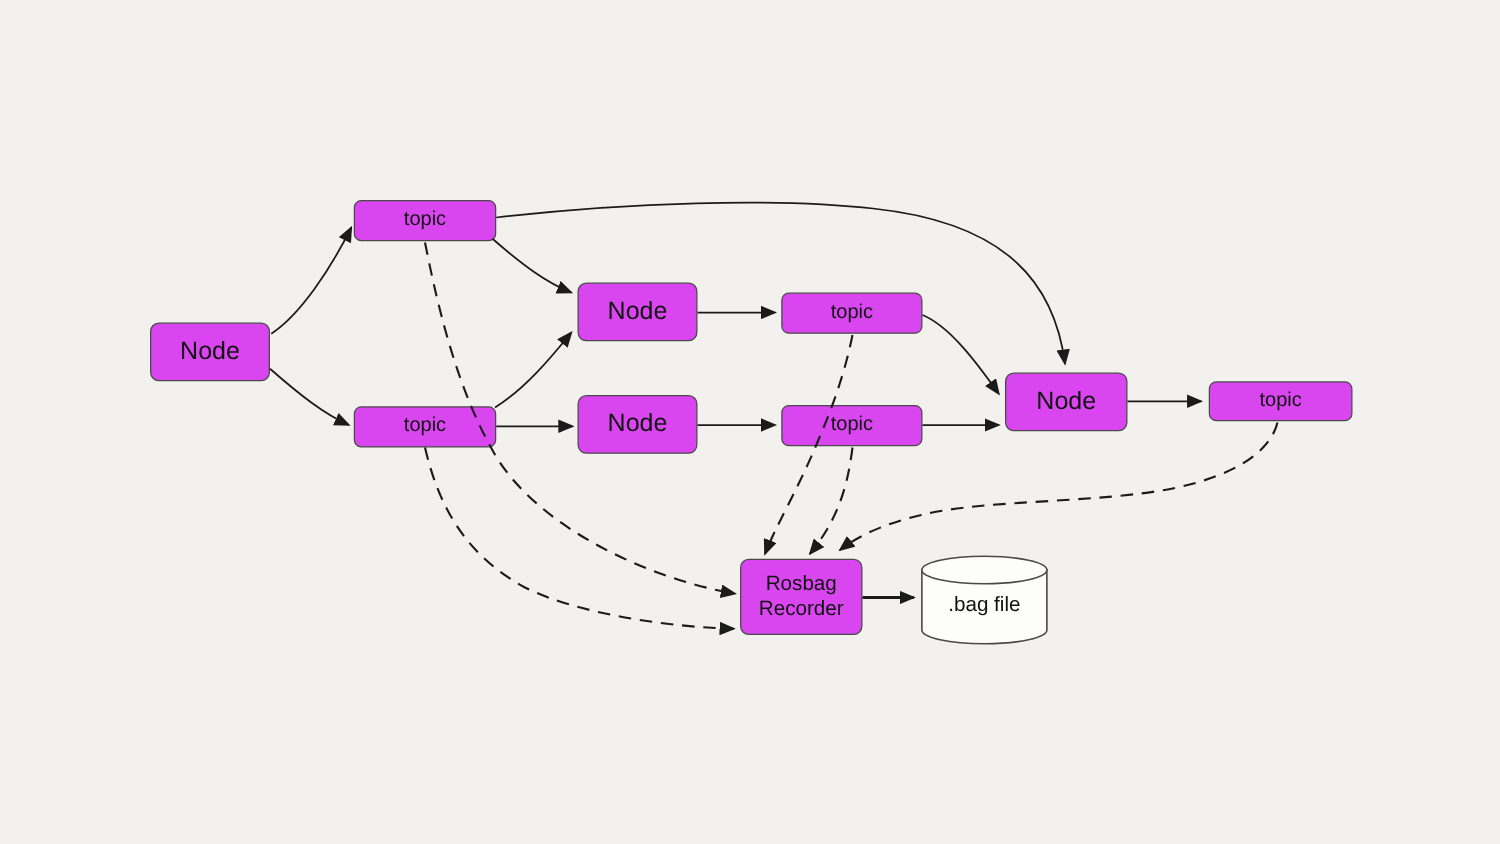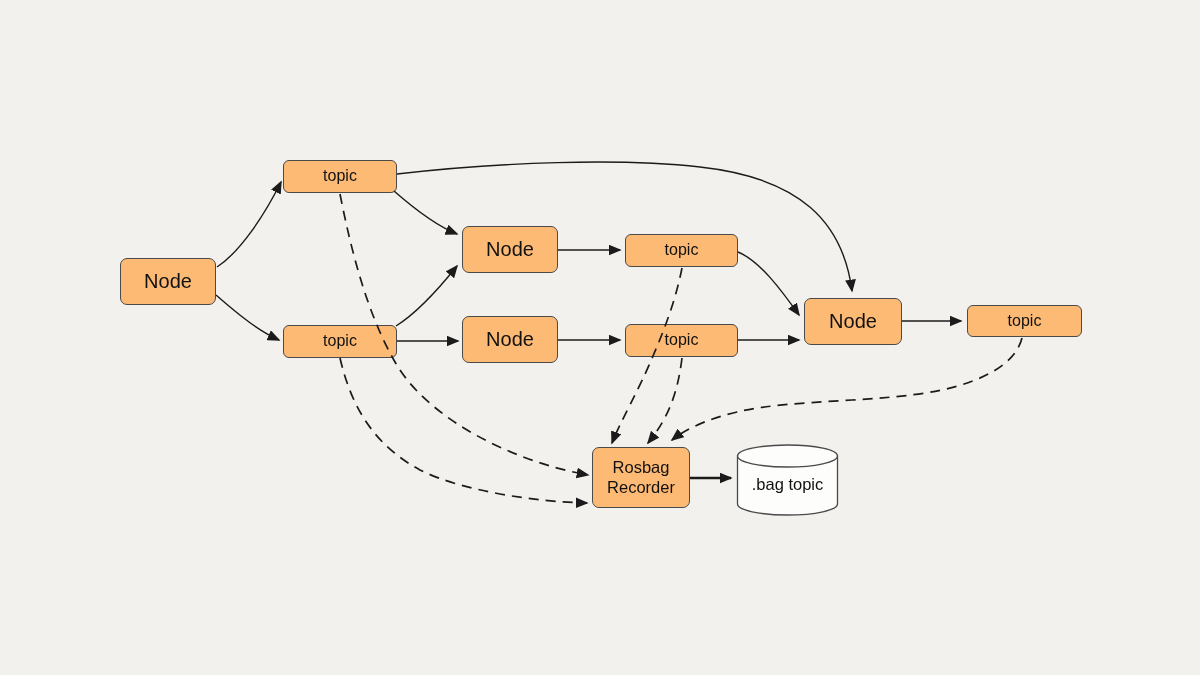--- a/index.html
+++ b/index.html
@@ -23,21 +23,21 @@
     width: 1200px;
     height: 675px;
     pointer-events: none;
   }
   .layer-shapes { z-index: 1; }
   .layer-edges  { z-index: 3; }
   .box {
     position: absolute;
     z-index: 2;
     box-sizing: border-box;
-    background: #fdba74;
+    background: #d946ef;
     border: 1.3px solid #4a4a4a;
     border-radius: 7px;
     display: flex;
     align-items: center;
     justify-content: center;
     text-align: center;
     color: #111111;
     line-height: 1.18;
   }
   .box.node  { font-size: 20px; }
@@ -112,21 +112,21 @@
 
   <div class="box topic" style="left:967px; top:305px; width:115px; height:32px;">
     <span>topic</span>
   </div>
 
   <div class="box rosbag" style="left:592px; top:447px; width:98px; height:61px;">
     <span>Rosbag Recorder</span>
   </div>
 
   <div class="cyl-label" style="left:737px; top:466px; width:101px; height:36px;">
-    <span>.bag topic</span>
+    <span>.bag file</span>
   </div>
 
   <svg class="layer layer-edges">
     <defs>
       <marker id="arrow" viewBox="0 0 12 10" refX="10.5" refY="5" markerWidth="13" markerHeight="11" markerUnits="userSpaceOnUse" orient="auto">
         <path d="M 0 0 L 12 5 L 0 10 Z" fill="#1b1b1b"></path>
       </marker>
     </defs>
 
     <path class="edge" marker-end="url(#arrow)" d="M 217 267 C 240 252, 264 216, 281 182"></path>

